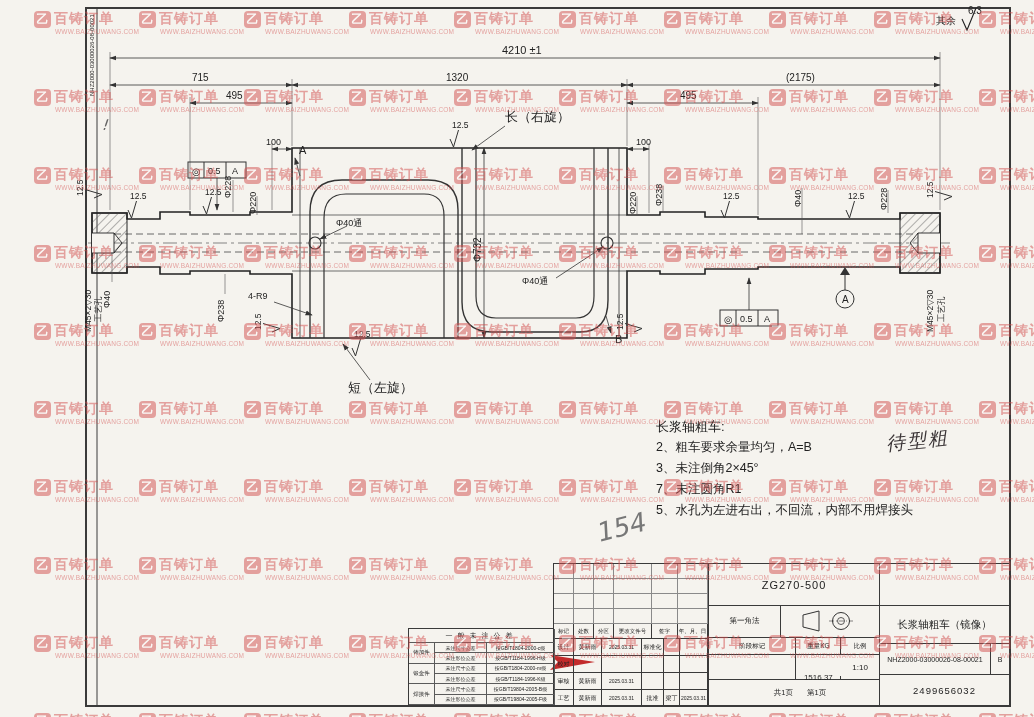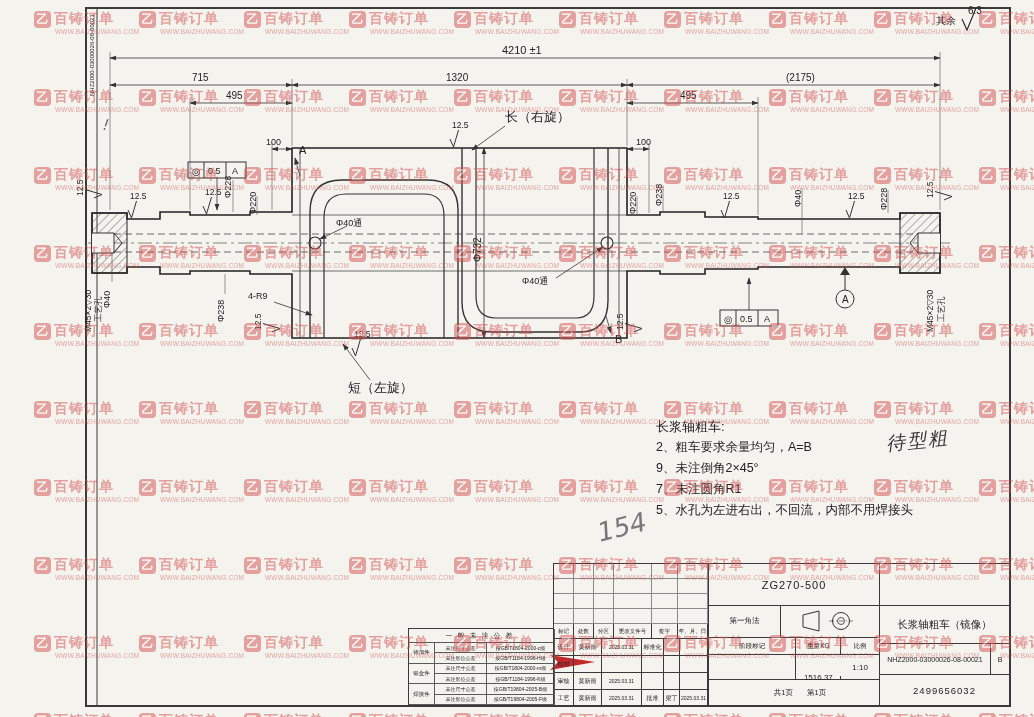--- a/index.html
+++ b/index.html
@@ -268,21 +268,21 @@
     <path d="M962,19 L967,30 L976,8" stroke="#222" fill="none" stroke-width="1.1"></path>
     <text class="t10" x="968" y="14">6.3</text>
   </g>
 
   <path d="M550,655 L595,662 L550,670 L558,662 Z" fill="#c22b2b"></path>
 </svg>
 
 <div id="techreq" class="blk">
   <div class="tr-title">长浆轴粗车:</div>
   <div>2、粗车要求余量均匀，A=B</div>
-  <div>9、未注倒角2×45°</div>
+  <div>3、未注倒角2×45°</div>
   <div>7、未注圆角R1</div>
   <div>5、水孔为左进右出，不回流，内部不用焊接头</div>
 </div>
 
 <div id="hw-154" class="hand">154</div>
 <div id="hw-note" class="hand">待型粗</div>
 <div id="hw-tick" class="hand">!</div>
 
 <div id="titleblock" class="blk">
   <div class="col-l">

